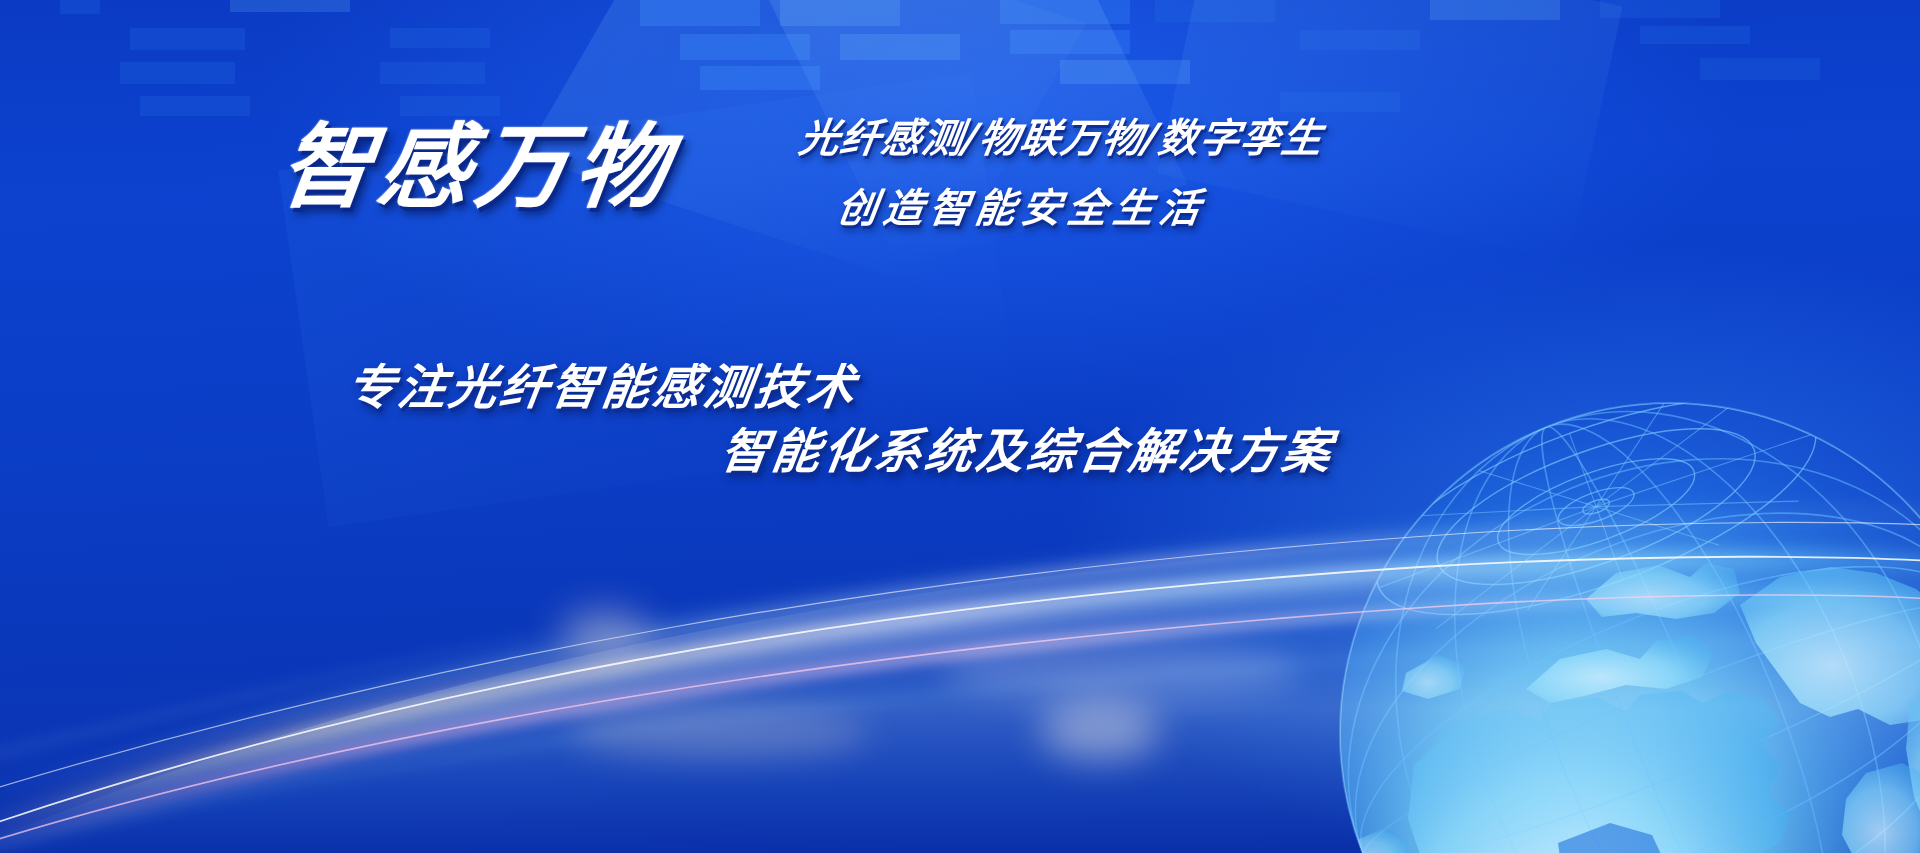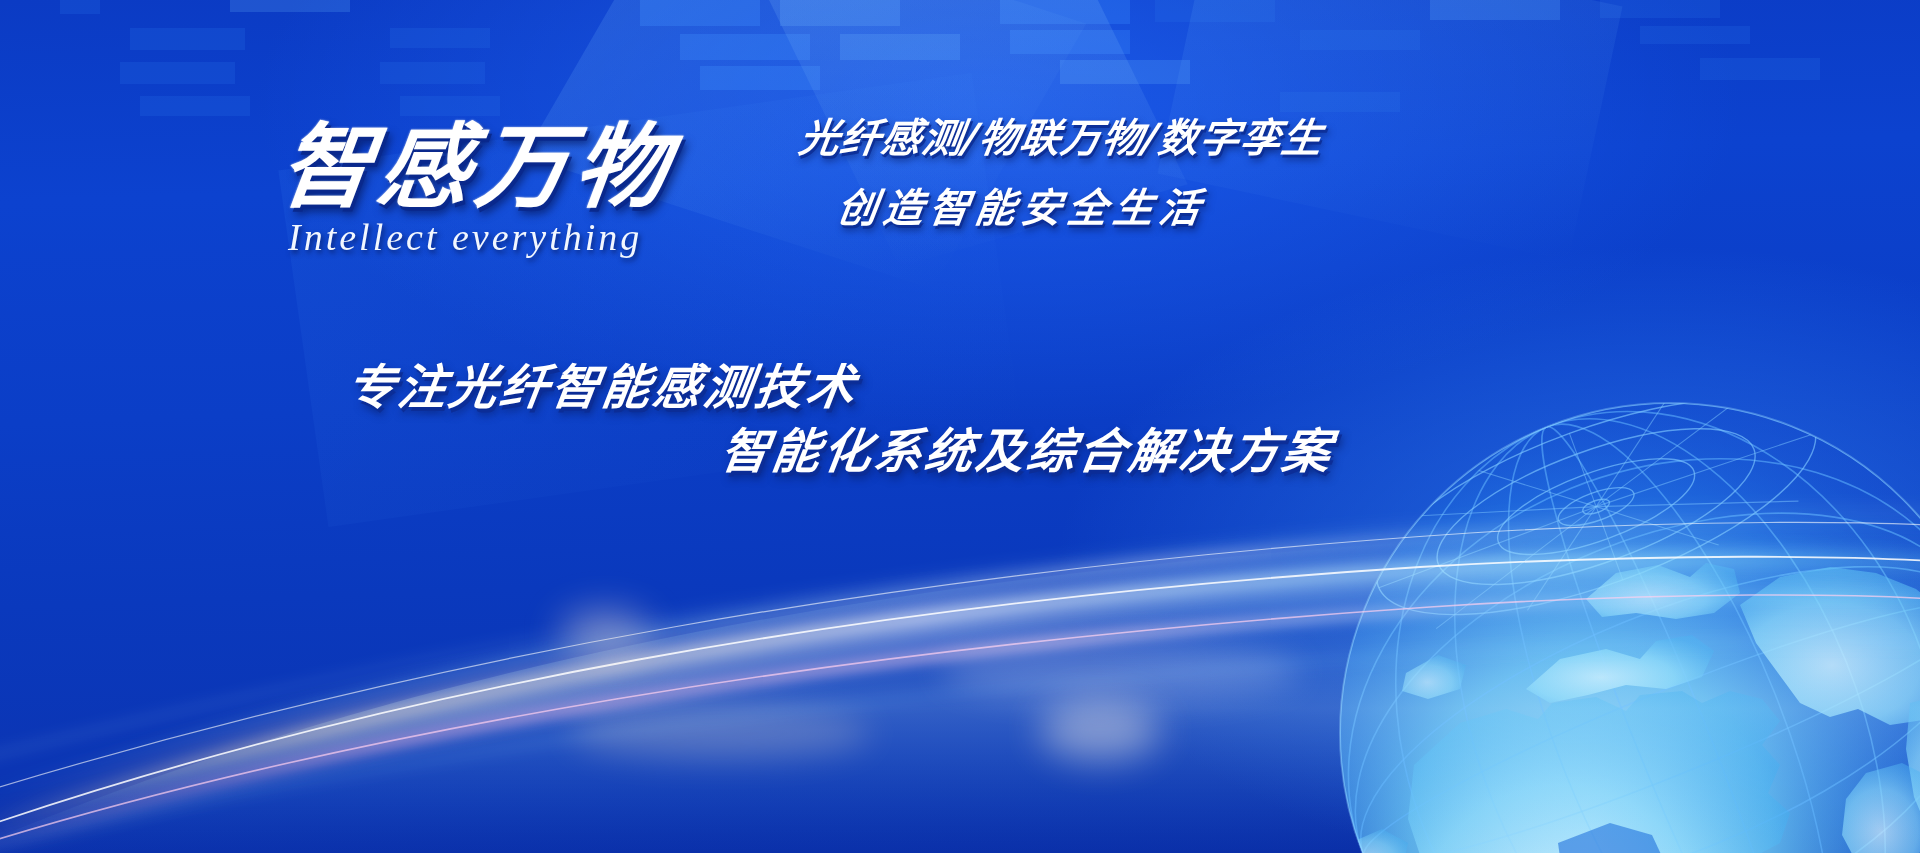--- a/index.html
+++ b/index.html
@@ -290,21 +290,20 @@
       <ellipse cx="720" cy="300" rx="150" ry="26" fill="#ffe9cf" opacity=".22" filter="url(#soft2)"></ellipse>
       <ellipse cx="1120" cy="238" rx="180" ry="30" fill="#ffffff" opacity=".20" filter="url(#soft2)"></ellipse>
     </svg>
   </div>
 
   <div class="glowdot g1"></div>
   <div class="glowdot g2"></div>
 
   <div class="txt title-main">智感万物</div>
 
-  <div class="txt title-en">Intellect everything</div>
 
   <div class="txt sub1">光纤感测/物联万物/数字孪生</div>
 
   <div class="txt sub2">创造智能安全生活</div>
 
   <div class="txt line1">专注光纤智能感测技术</div>
 
   <div class="txt line2">智能化系统及综合解决方案</div>
 
 </div>

